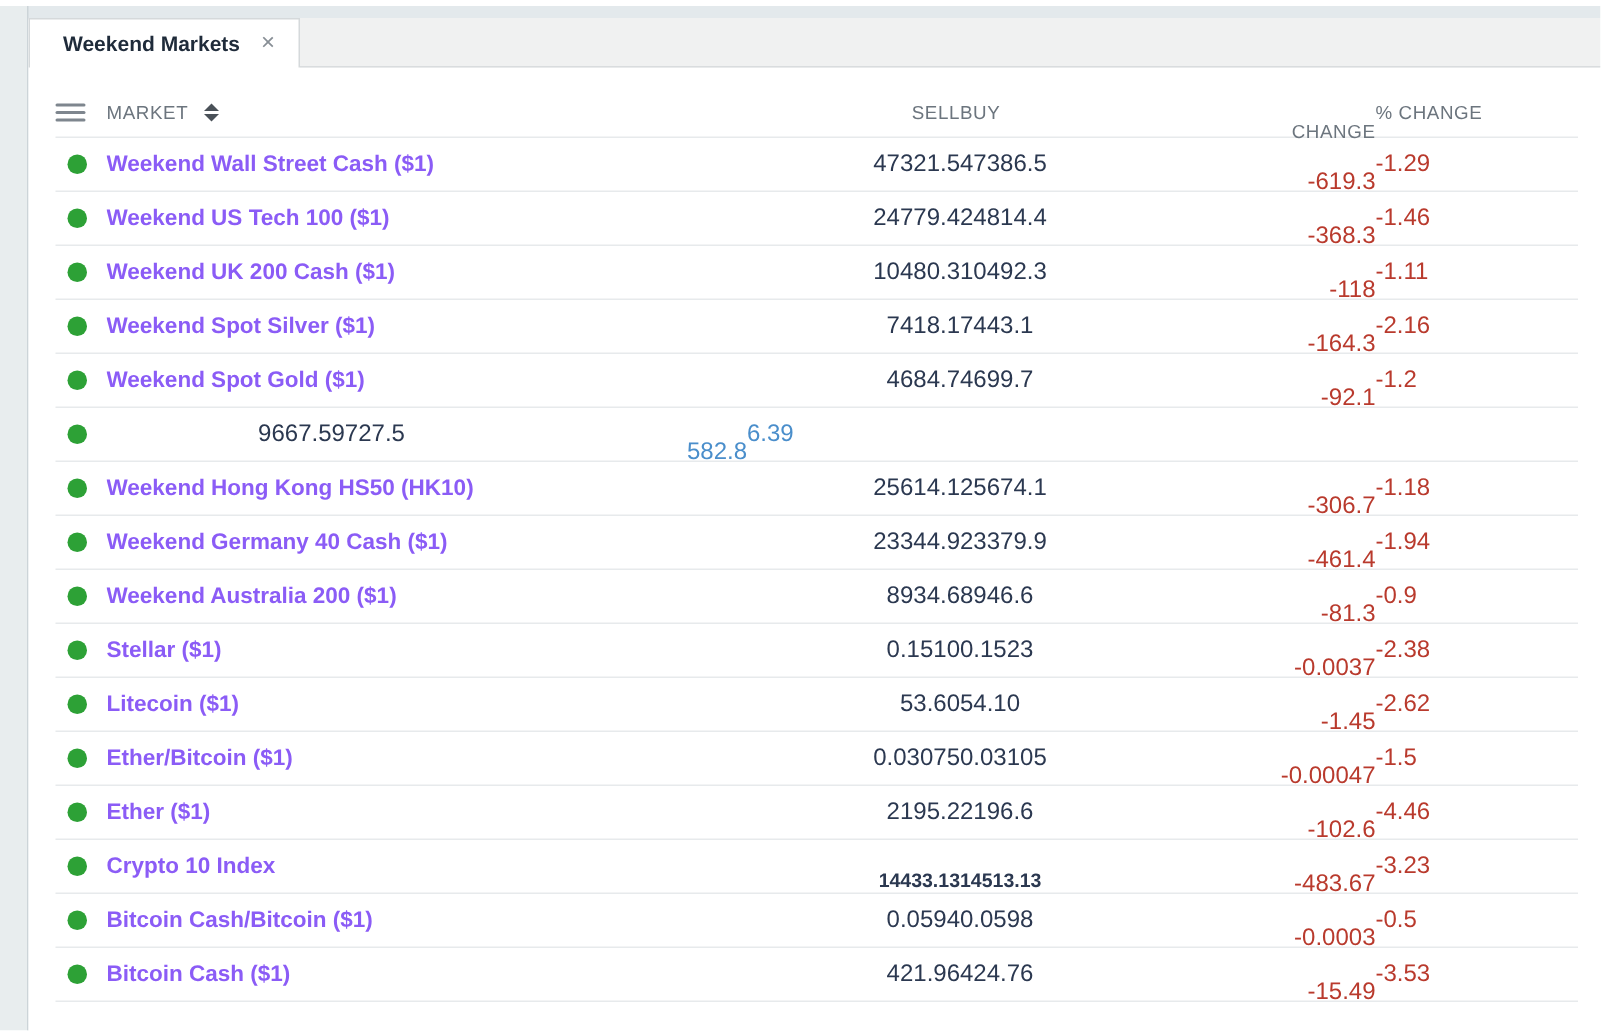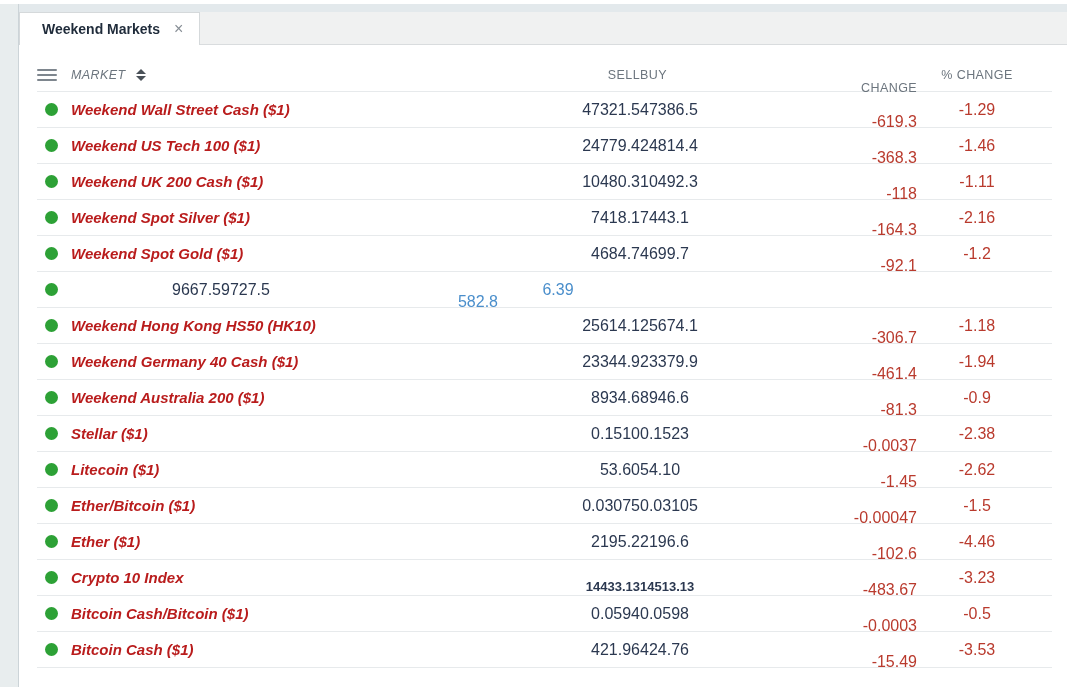--- a/index.html
+++ b/index.html
@@ -22,28 +22,28 @@
   .close-icon { margin-left:14px; color:#878e95; font-size:16px; line-height:1; cursor:pointer; }
   .tabstrip-rest { flex:1; background:#f0f1f1; border-bottom:1px solid #d9dcde; }
 
   
   .content { padding:14px 15px 0 18px; }
   .hrow, .row { display:flex; align-items:center; }
   .hrow { height:33px; border-bottom:1px solid #e7eaec; }
   .row { height:36px; border-bottom:1px solid #e7eaec; cursor:pointer; }
 
   .c-dot  { width:34px; display:flex; align-items:center; }
-  .c-name { width:419px; display:flex; align-items:center; overflow:hidden;font-style:italic; }
+  .c-name { width:419px; display:flex; align-items:center; overflow:hidden; }
   .c-sell { width:150px; text-align:right; }
   .c-buy  { width:135px; }
   .c-chg  { width:142px; text-align:right;margin-top:25px; }
-  .c-pct  { width:120px; text-align:center; }
+  .c-pct  { width:120px; text-align:left; }
 
   .hcell { font-size:12.5px; color:#6c757e; letter-spacing:0.4px; cursor:pointer; }
-  .name { font-size:15px; font-weight:700; color:#b91c1c; white-space:nowrap; }
+  .name { font-size:15px; font-weight:700; color:#8b5cf6; white-space:nowrap; }
   .num  { font-size:16px; color:#2b3850; white-space:nowrap; }
   .num.compact { font-size:13px; font-weight:600;margin-top:17px; }
   .down { color:var(--negative, #b93a2d); }
   .up   { color:var(--positive, #4a8ecb); }
 
   .dot { width:13px; height:13px; border-radius:50%; background:var(--open, #2da136); margin-left:8px; }
 
   
   .hamburger { display:inline-block; width:20px; cursor:pointer; }
   .hamburger span { display:block; height:2px; background:#7e868e; border-radius:1px; margin:3px 0; }

